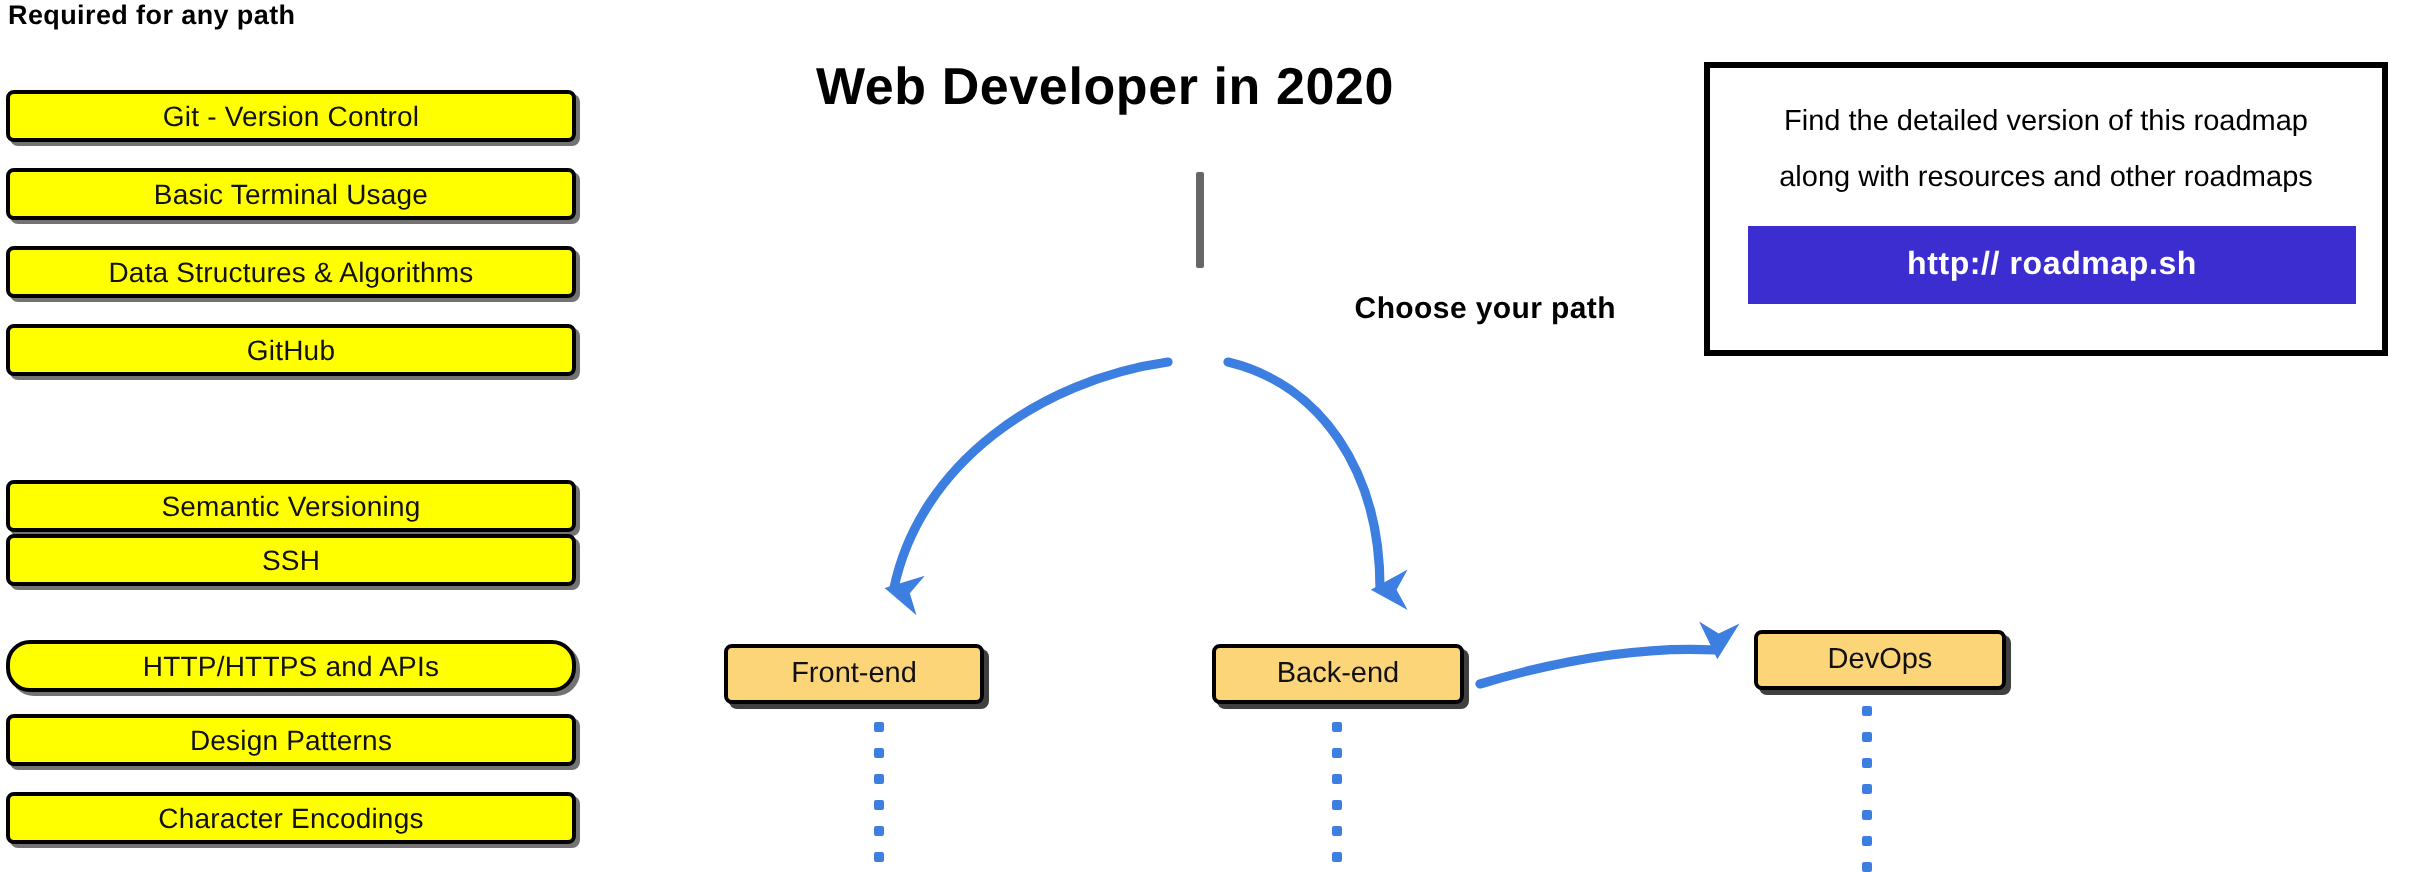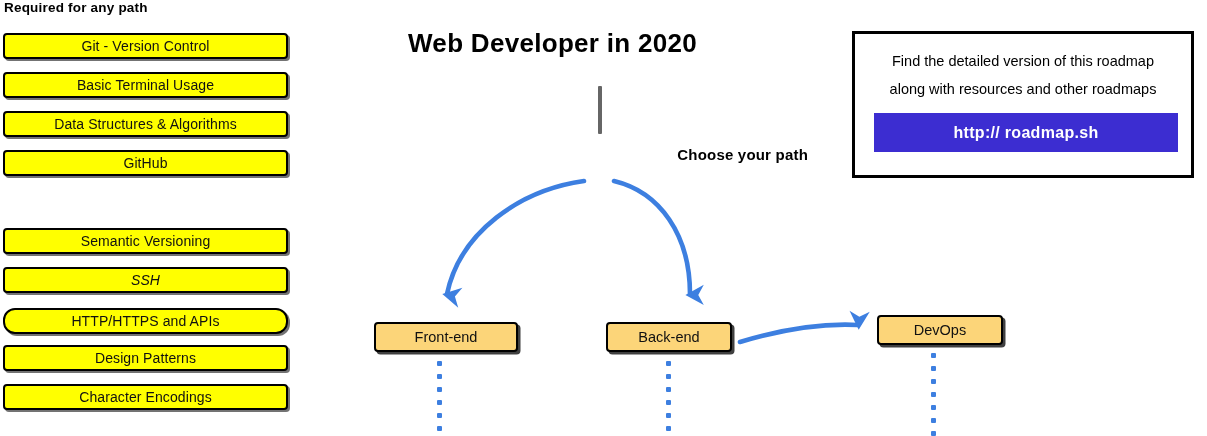--- a/index.html
+++ b/index.html
@@ -43,20 +43,21 @@
     width: 285px;
     height: 26px;
     box-sizing: border-box;
     background: #ffff00;
     border: 2.5px solid #000000;
     border-radius: 4px;
     box-shadow: 2px 2px 0 rgba(0,0,0,0.55);
     display: flex;
     align-items: center;
     justify-content: center;
+    margin-top: 12px;
   }
   .req-item span {
     font-size: 14px;
     font-weight: 400;
     color: #111111;
     letter-spacing: 0.1px;
     white-space: nowrap;
   }
   #title-wrap {
     position: absolute;
@@ -118,21 +119,21 @@
     display: flex;
     align-items: center;
     justify-content: center;
   }
   .path-box span {
     font-size: 14.5px;
     font-weight: 400;
     color: #111111;
     white-space: nowrap;
   }
-  #path-box-frontend { left: 374px; top: 322px; width: 144px; }
+  #path-box-frontend { left: 362px; top: 322px; width: 130px; }
   #path-box-backend  { left: 606px; top: 322px; width: 126px; }
   #path-box-devops   { left: 877px; top: 315px; width: 126px; }
 
   
   .dotted-continuation {
     position: absolute;
     width: 5px;
   }
   .dotted-continuation i {
     display: block;
@@ -204,21 +205,21 @@
     </div>
     <div class="req-item" id="req-2" style="top:111px;">
       <span>Data Structures &amp; Algorithms</span>
     </div>
     <div class="req-item" id="req-3" style="top:150px;">
       <span>GitHub</span>
     </div>
     <div class="req-item" id="req-5" style="top:228px;">
       <span>Semantic Versioning</span>
     </div>
-    <div class="req-item" id="req-6" style="top:267px;font-style:italic;">
+    <div class="req-item" id="req-6" style="top:255px;">
       <span>SSH</span>
     </div>
     <div class="req-item" id="req-7" style="top:308px;border-radius:12px;">
       <span>HTTP/HTTPS and APIs</span>
     </div>
     <div class="req-item" id="req-8" style="top:345px;">
       <span>Design Patterns</span>
     </div>
     <div class="req-item" id="req-9" style="top:384px;">
       <span>Character Encodings</span>

